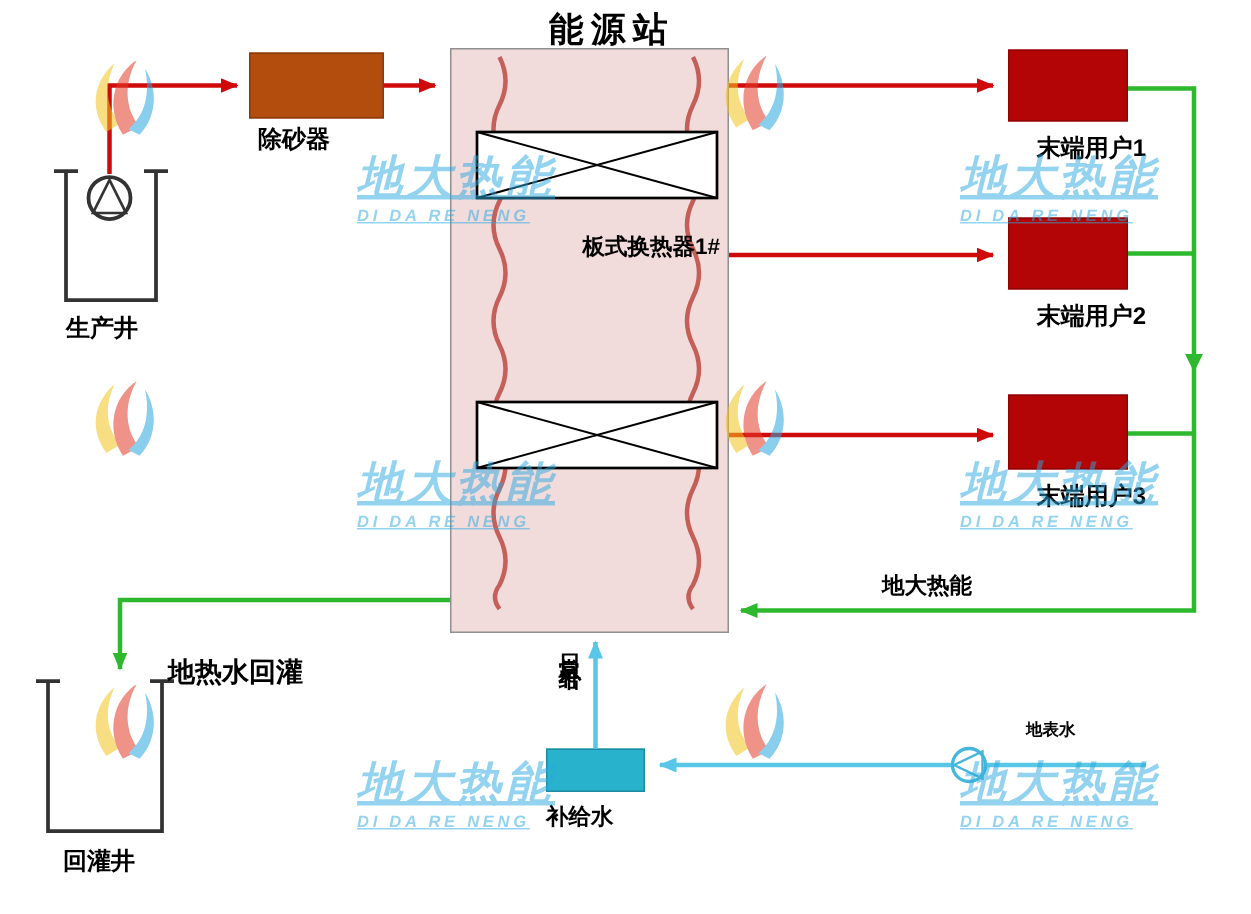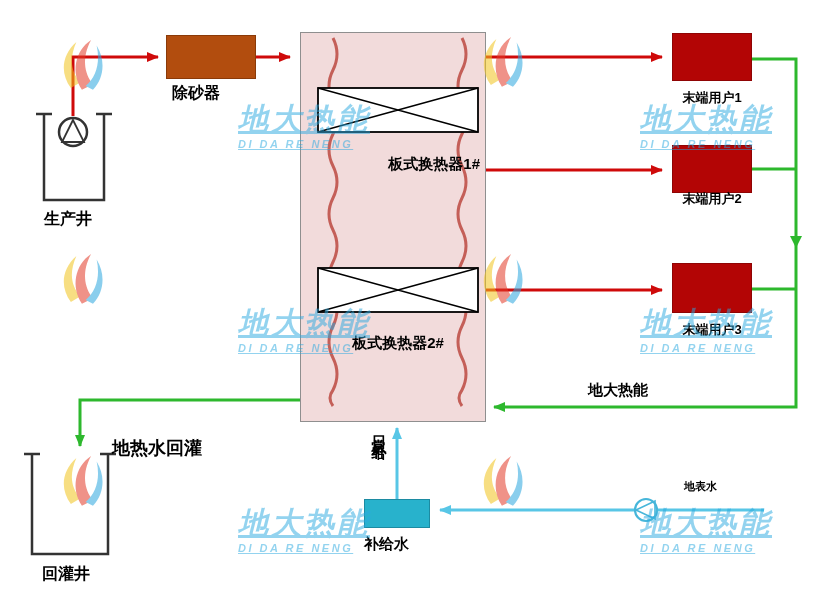--- a/index.html
+++ b/index.html
@@ -17,22 +17,22 @@
   
   .pipes{position:absolute;left:0;top:0;z-index:3;}
 
   
   .label{position:absolute;z-index:5;font-weight:bold;color:#000;white-space:nowrap;}
   .title{left:318px;top:4px;width:180px;text-align:center;font-size:23px;letter-spacing:5px;}
   .lbl-sand{left:172px;top:83px;font-size:16px;}
   .lbl-prodwell{left:44px;top:209px;font-size:16px;}
   .lbl-hx1{left:316px;top:155px;width:164px;text-align:right;font-size:15px;}
   .lbl-hx2{left:316px;top:334px;width:164px;text-align:center;font-size:15px;}
-  .lbl-user{width:104px;text-align:center;font-size:13px;}
-  .lbl-user1{left:660px;top:89px;} .lbl-user2{left:660px;top:190px;} .lbl-user3{left:660px;top:321px;}
+  .lbl-user{width:104px;text-align:right;font-size:16px;}
+  .lbl-user1{left:660px;top:89px;} .lbl-user2{left:660px;top:201px;} .lbl-user3{left:660px;top:321px;}
   .lbl-loop{left:588px;top:381px;font-size:15px;}
   .lbl-reinj{left:112px;top:404px;font-size:18px;margin-top:32px;}
   .lbl-reinjwell{left:42px;top:564px;font-size:16px;}
   .lbl-daily{left:369px;top:424px;font-size:15px;writing-mode:vertical-rl;text-orientation:upright;letter-spacing:3px;}
   .lbl-makeup{left:364px;top:535px;font-size:15px;}
   .lbl-surface{left:684px;top:479px;font-size:11px;}
 
   
   .wm{position:absolute;z-index:9;pointer-events:none;}
   .wm-logo{width:46px;height:56px;opacity:.55;}
@@ -113,24 +113,24 @@
     <g stroke="#333" stroke-width="2.5" fill="none">
       <path d="M24,454 L40,454 M100,454 L116,454 M32,454 L32,554 L108,554 L108,454"></path>
     </g>
 
     <g>
       <circle cx="646" cy="510" r="11" fill="#ffffff" stroke="#46b6da" stroke-width="2.2"></circle>
       <path d="M636,510 L655,501 L655,519 Z" fill="none" stroke="#46b6da" stroke-width="1.6"></path>
     </g>
   </svg>
 
+  <div class="label title">能源站</div>
   <div class="label lbl-sand">除砂器</div>
   <div class="label lbl-prodwell">生产井</div>
   <div class="label lbl-hx1">板式换热器1#</div>
-  <div class="label lbl-hx2">板式换热器2#</div>
   <div class="label lbl-user lbl-user1">末端用户1</div>
   <div class="label lbl-user lbl-user2">末端用户2</div>
   <div class="label lbl-user lbl-user3">末端用户3</div>
   <div class="label lbl-loop">地大热能</div>
   <div class="label lbl-reinj">地热水回灌</div>
   <div class="label lbl-reinjwell">回灌井</div>
   <div class="label lbl-daily">日常补给</div>
   <div class="label lbl-makeup">补给水</div>
   <div class="label lbl-surface">地表水</div>
 

